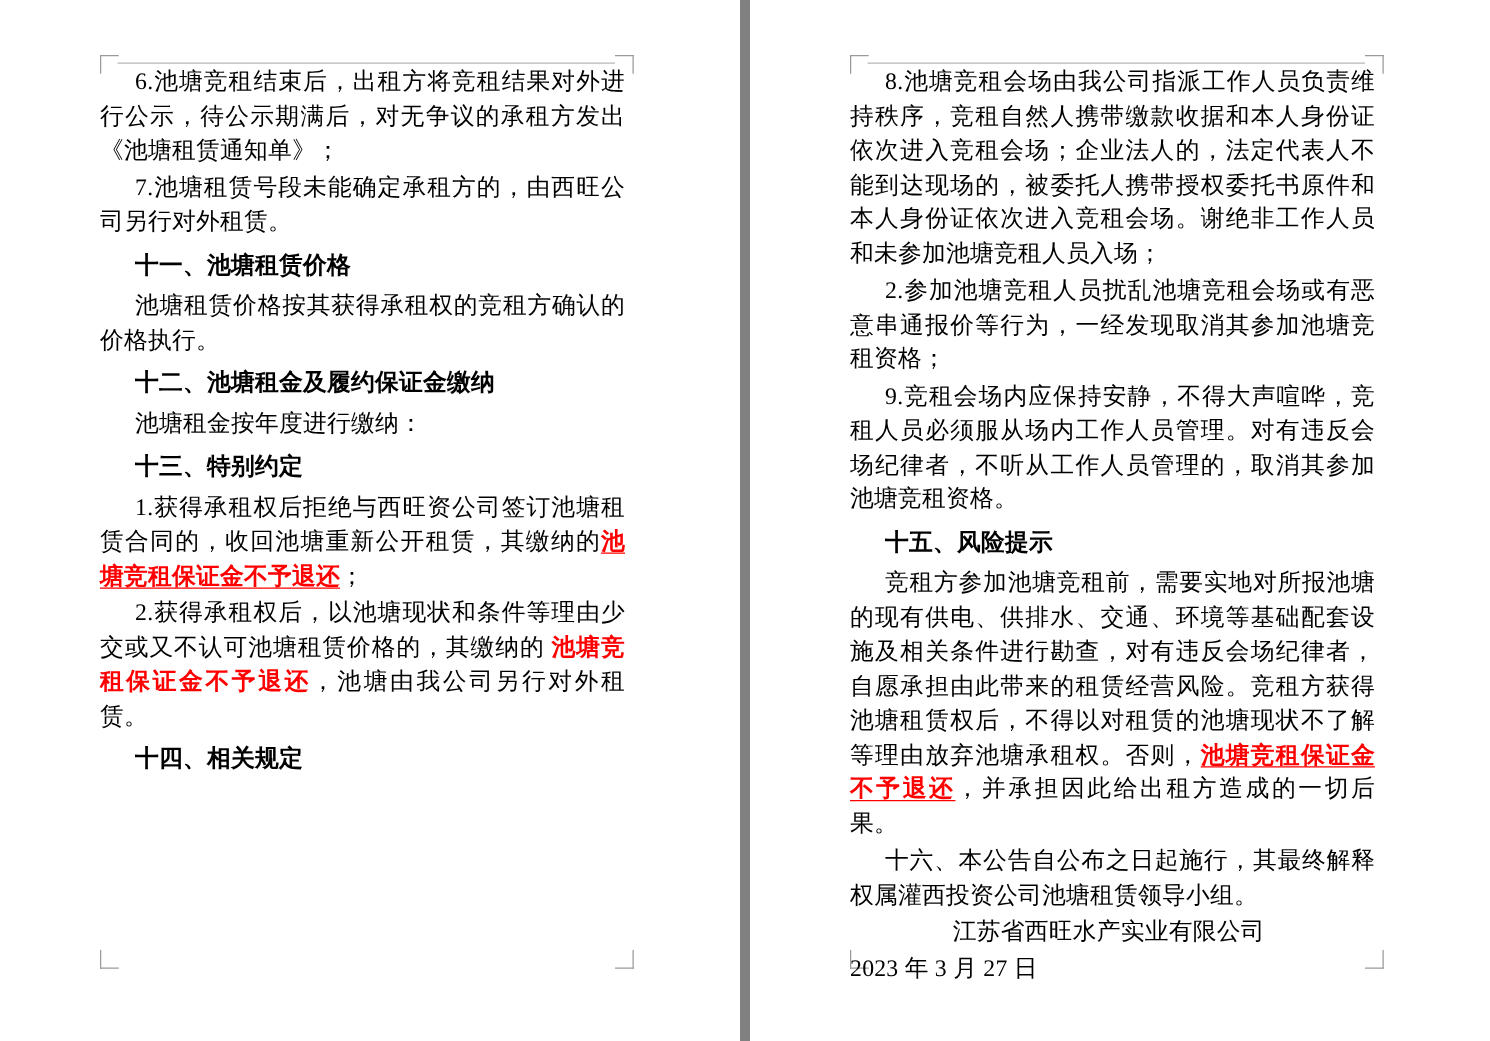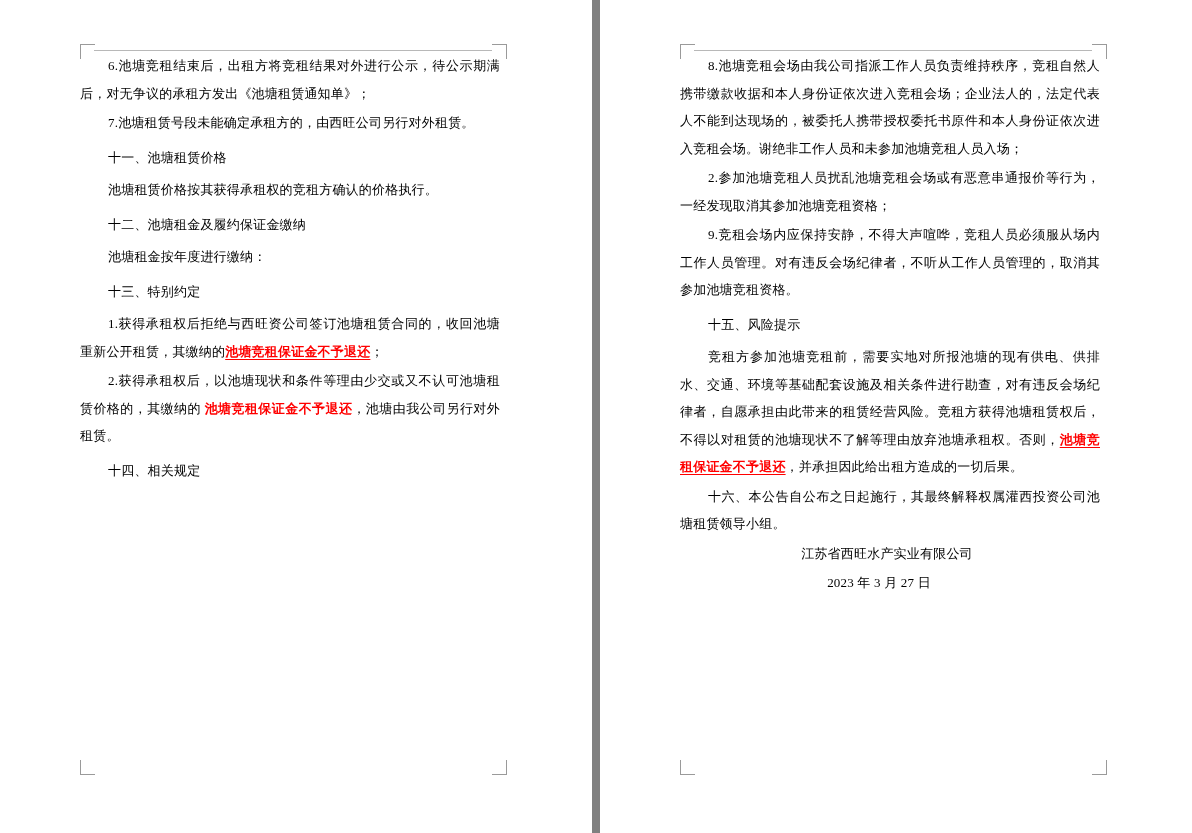--- a/index.html
+++ b/index.html
@@ -50,43 +50,43 @@
   .mark.br { border-right-width: 1px; border-bottom-width: 1px; }
 
   .hrule {
     position: absolute;
     height: 0;
     border-top: 1px solid #b8b8b8;
   }
 
   p {
     margin: 0 0 2px 0;
-    font-size: 13px;
+    font-size: 19px;
     line-height: 27.5px;
     color: #000;
     text-align: justify;
     letter-spacing: 0.2px;
   }
   p.ind {
     text-indent: 28px;
   }
   p.heading {
-    font-weight: normal;
+    font-weight: bold;
     text-indent: 28px;
     margin-top: 7px;
     margin-bottom: 5px;
   }
   p.sign {
     text-align: center;
     text-indent: 0;
     margin-top: 0;
     padding-right: 6px;
   }
   p.date {
-    text-align: center;
+    text-align: left;
     text-indent: 0;
     margin-top: 2px;
     padding-right: 22px;
   }
   .red {
     color: #ff0000;
     font-weight: bold;
   }
   .red-u {
     color: #ff0000;

